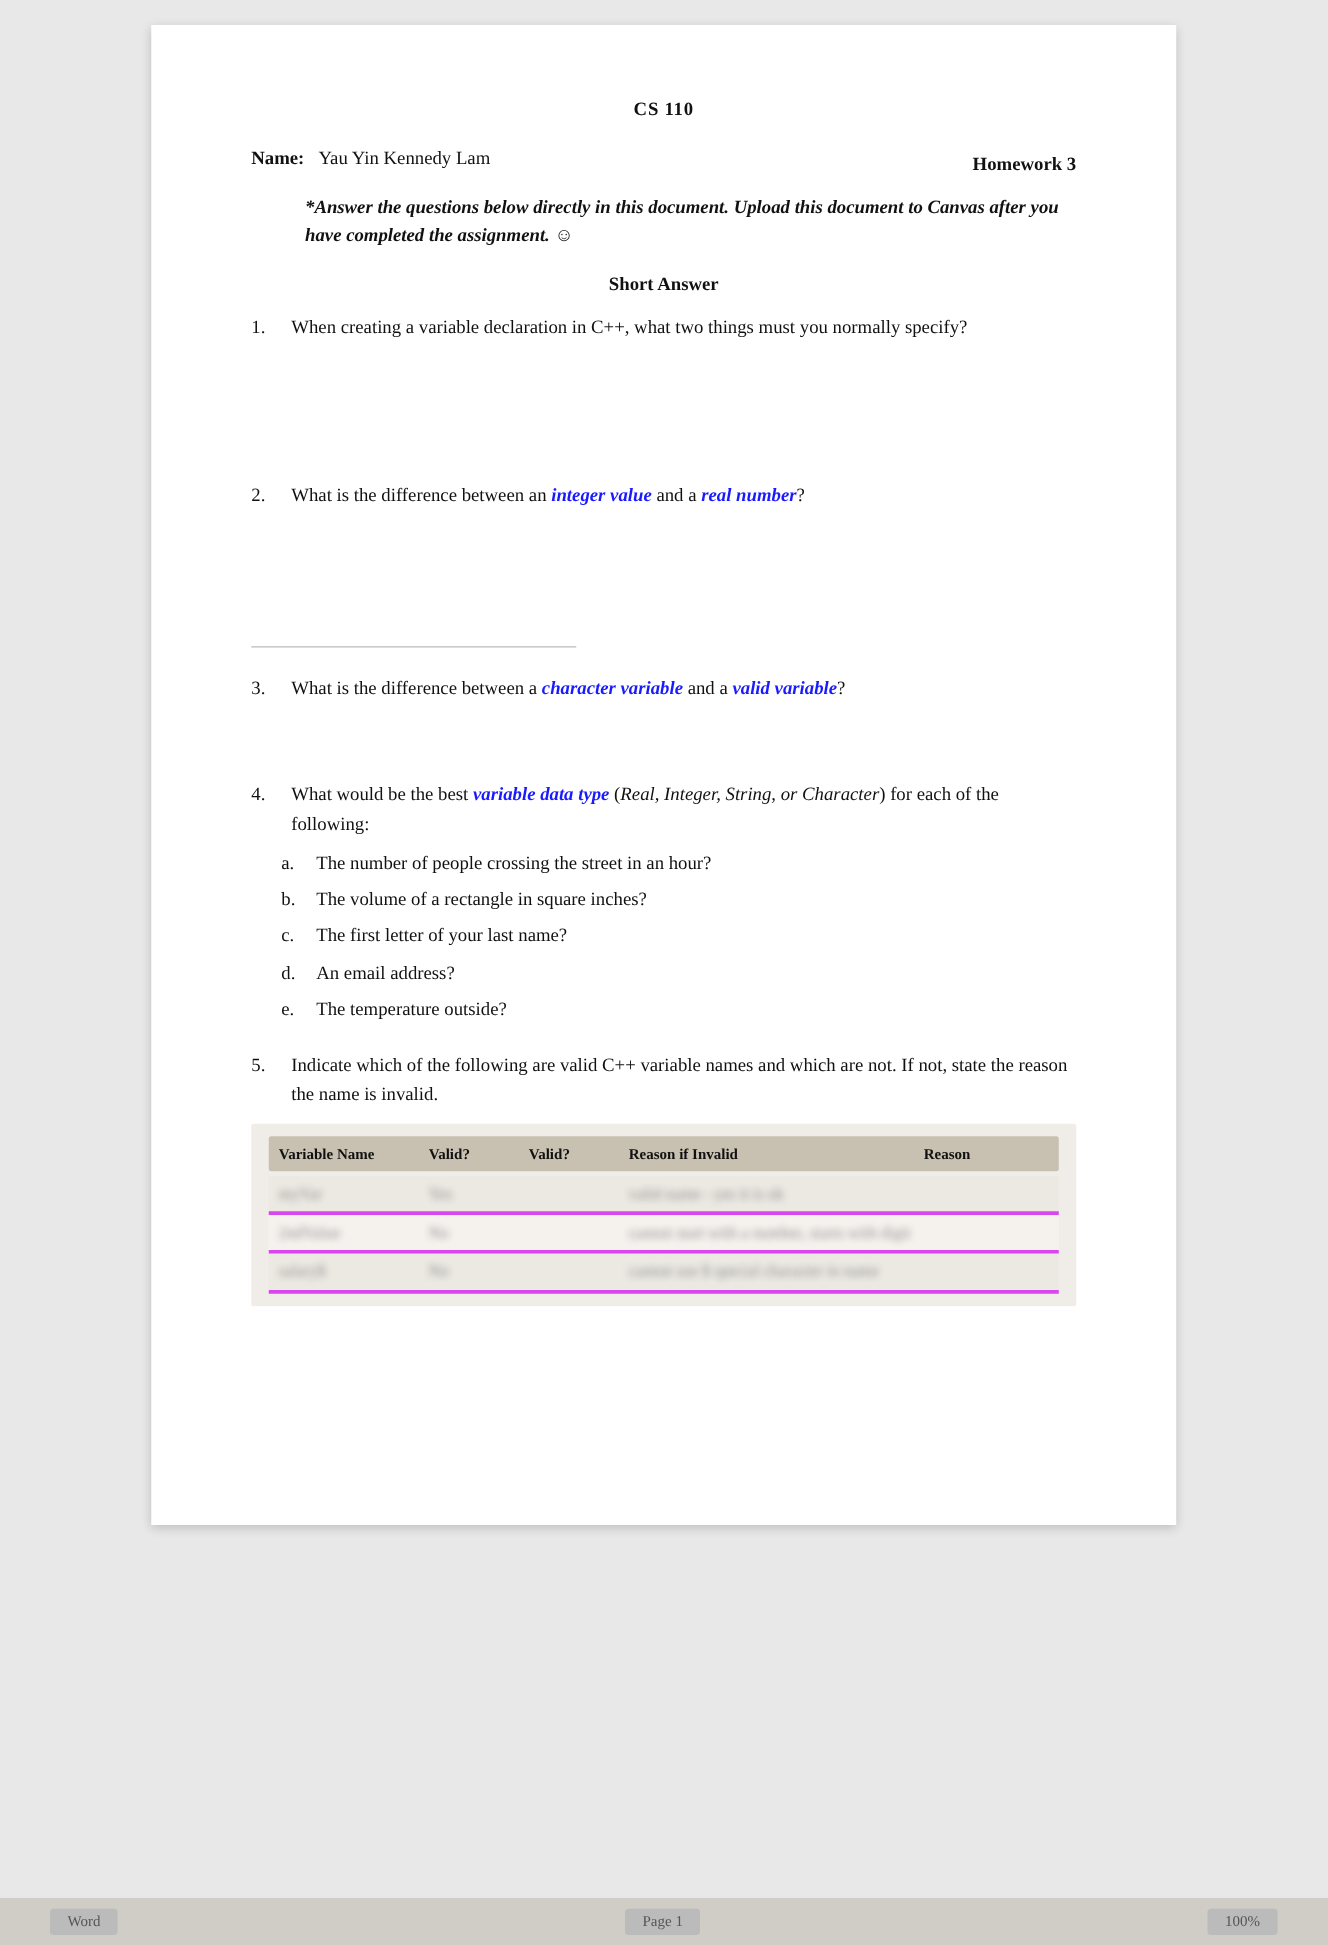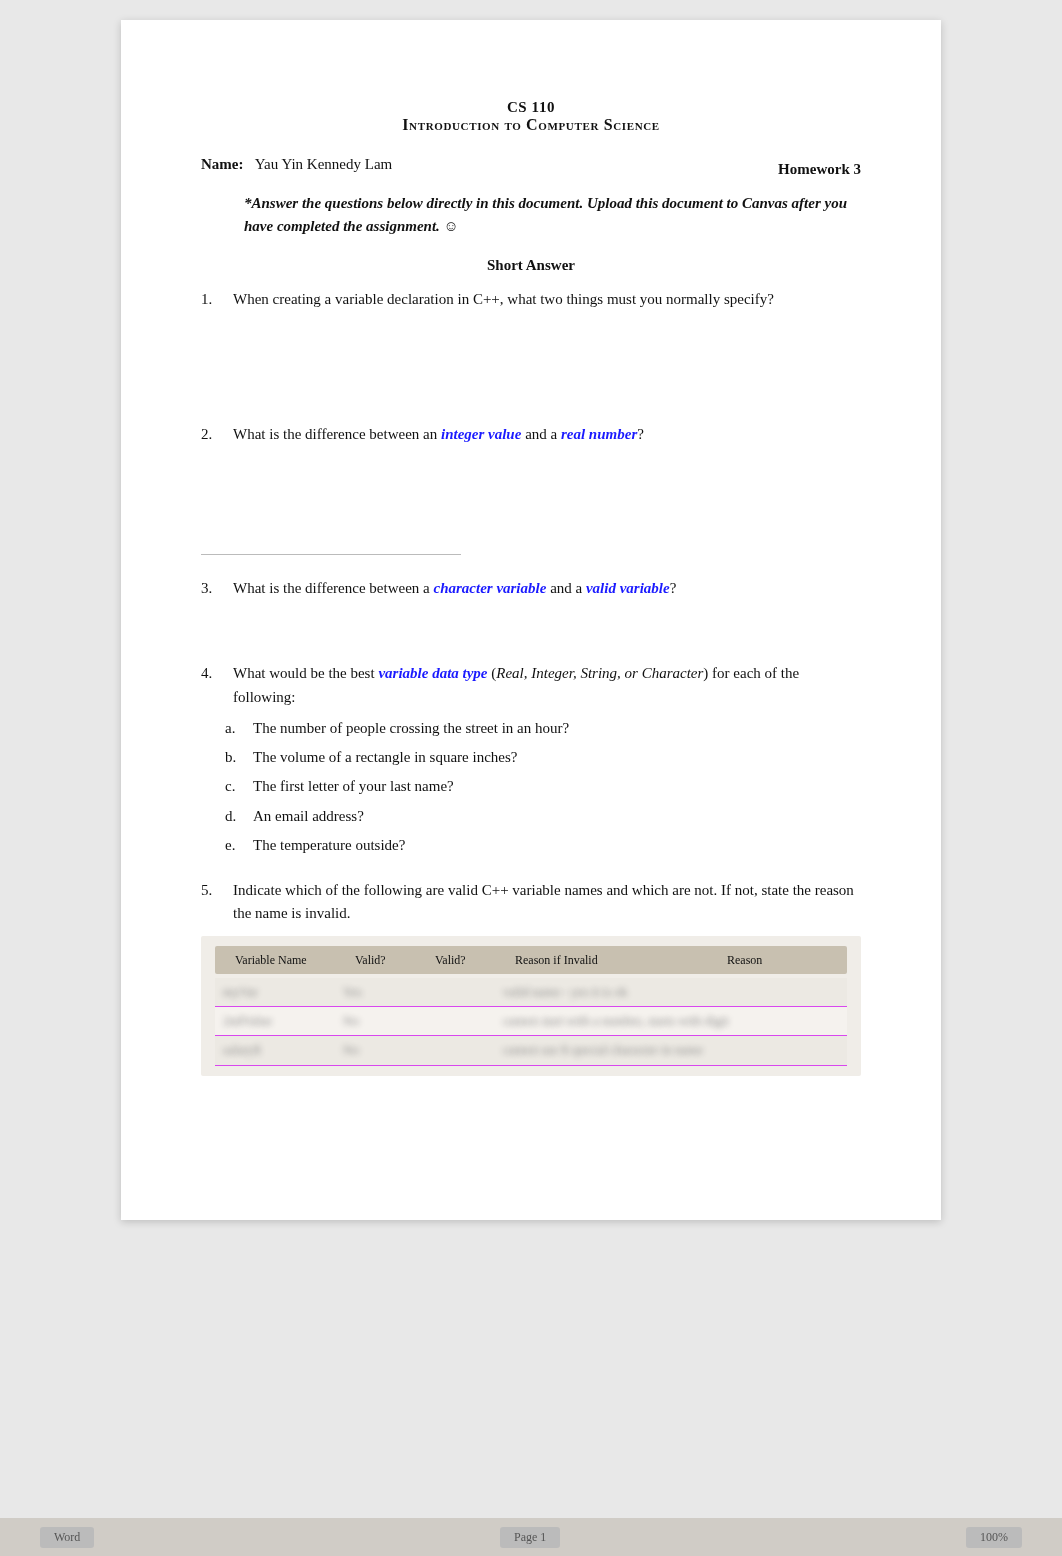--- a/index.html
+++ b/index.html
@@ -17,21 +17,20 @@
       background: #fff;
       width: 820px;
       min-height: 1200px;
       padding: 60px 80px 80px 80px;
       box-shadow: 0 2px 8px rgba(0,0,0,0.18);
       position: relative;
     }
     .header {
       text-align: center;
       margin-bottom: 22px;
-      margin-top: 19px;
     }
     .header-title-small {
       font-weight: bold;
       font-size: 15px;
       letter-spacing: 0.04em;
     }
     .header-title-large {
       font-size: 16px;
       font-variant: small-caps;
       font-weight: bold;
@@ -117,38 +116,38 @@
     .table-area {
       margin-top: 10px;
       background: #f0ede8;
       border-radius: 2px;
       padding: 10px 14px 10px 14px;
       width: 100%;
     }
     .table-header-row {
       display: flex;
       gap: 0;
-      font-weight: normal;
+      font-weight: bold;
       font-size: 13px;
       background: #c8c0b0;
-      padding: 5px 20px;
+      padding: 5px 8px;
       border-radius: 2px;
       margin-bottom: 4px;
     }
     .col1 { width: 120px; min-width: 120px; }
     .col2 { width: 80px; min-width: 80px; }
     .col3 { width: 80px; min-width: 80px; }
     .col4 { flex: 1; }
     .col5 { width: 100px; min-width: 100px; }
     .table-row {
       display: flex;
       gap: 0;
       font-size: 13px;
       padding: 4px 8px;
-      border-bottom: 1px solid #d946ef;
+      border-bottom: 3px solid #d946ef;
       background: #f5f2ee;
     }
     .table-row:nth-child(even) { background: #ece9e3; }
     .blurred {
       color: transparent;
       text-shadow: 0 0 6px #888;
       user-select: none;
     }
     .footer-bar {
       position: fixed;
@@ -171,21 +170,20 @@
       padding: 3px 14px;
     }
   </style>
 </head>
 <body>
 
 <div class="page">
 
   <div class="header">
     <div class="header-title-small">CS 110</div>
-    <div class="header-title-large">Introduction to Computer Science</div>
   </div>
 
   <div class="name-line">
     <span>Name:</span>
     &nbsp;
     <span class="name-value">Yau Yin Kennedy Lam</span>
   </div>
 
   <div class="homework-label">Homework 3</div>
 

